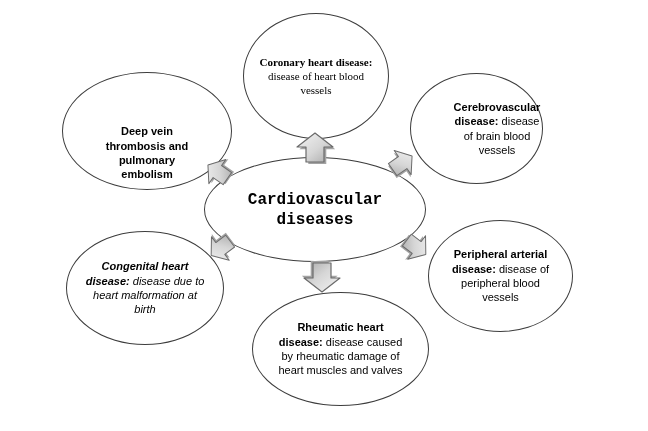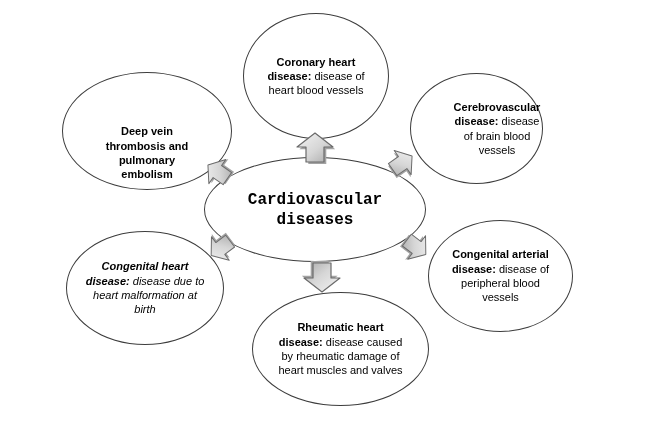--- a/index.html
+++ b/index.html
@@ -34,21 +34,21 @@
   .ellipse .lead { font-weight: bold; }
   .center-ellipse .txt {
     font-size: 16px;
     font-weight: bold;
     line-height: 1.25;
     font-family: Liberation Mono, monospace;
   }
   
   .n-deep     { left: 62px;  top: 72px;  width: 170px; height: 118px; }
   .n-deep .txt { max-width: 104px; font-weight: bold; margin-top: 44px; }
-  .n-coronary { left: 243px; top: 13px;  width: 146px; height: 126px; }
+  .n-coronary { left: 243px; top: 13px;  width: 146px; height: 126px; font-family: Liberation Serif, serif; }
   .n-coronary .txt { max-width: 114px; }
   .n-cerebro  { left: 410px; top: 73px;  width: 133px; height: 111px; }
   .n-cerebro .txt { max-width: 104px; margin-left: 41px; }
   .n-periph   { left: 428px; top: 220px; width: 145px; height: 112px; }
   .n-periph .txt { max-width: 100px; }
   .n-rheum    { left: 252px; top: 292px; width: 177px; height: 114px; }
   .n-rheum .txt { max-width: 128px; }
   .n-congen   { left: 66px;  top: 231px; width: 158px; height: 114px; font-style: italic; }
   .n-congen .txt { max-width: 120px; }
   .center-ellipse { left: 204px; top: 157px; width: 222px; height: 105px; }
@@ -88,21 +88,21 @@
 
   <div class="ellipse n-coronary">
     <div class="txt"><span class="lead">Coronary heart disease:</span><span> disease of heart blood vessels</span></div>
   </div>
 
   <div class="ellipse n-cerebro">
     <div class="txt"><span class="lead">Cerebrovascular disease:</span><span> disease of brain blood vessels</span></div>
   </div>
 
   <div class="ellipse n-periph">
-    <div class="txt"><span class="lead">Congenital arterial disease:</span><span> disease of peripheral blood vessels</span></div>
+    <div class="txt"><span class="lead">Peripheral arterial disease:</span><span> disease of peripheral blood vessels</span></div>
   </div>
 
   <div class="ellipse n-rheum">
     <div class="txt"><span class="lead">Rheumatic heart disease:</span><span> disease caused by rheumatic damage of heart muscles and valves</span></div>
   </div>
 
   <div class="ellipse n-congen">
     <div class="txt"><span class="lead">Congenital heart disease:</span><span> disease due to heart malformation at birth</span></div>
   </div>
 

